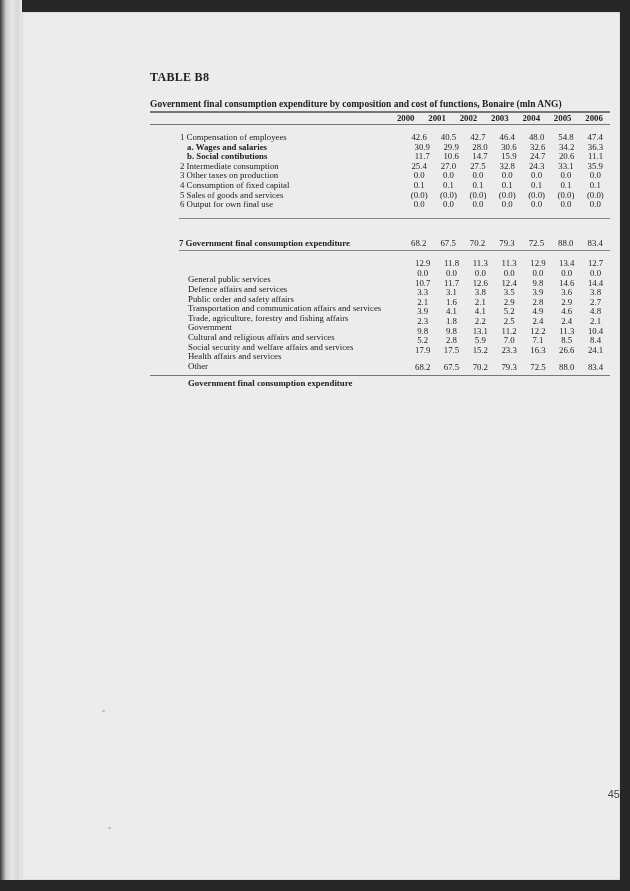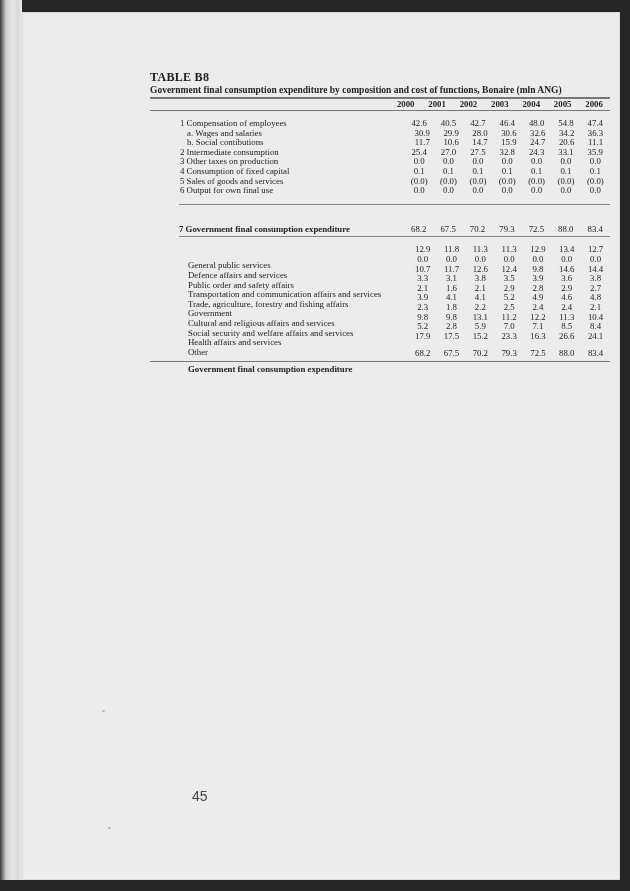--- a/index.html
+++ b/index.html
@@ -22,46 +22,46 @@
     }
     .table-wrap {
       position: absolute; left: 128px; top: 60px; width: 460px;
     }
     .table-label {
       font-size: 12px; font-weight: bold; letter-spacing: 0.3px;
       line-height: 11px; height: 11px;
     }
     .table-title {
       font-size: 9.5px; font-weight: bold; line-height: 11px; height: 11px;
-      margin-top: 2px;
+      margin-top: 16px;
     }
     .rule-thick { border-top: 2px solid #777; margin-top: 1px; }
     .rule-thin { border-top: 1px solid #777; }
     .row {
       display: flex; align-items: center;
       font-size: 8.8px; line-height: 9.6px; height: 9.6px;
       white-space: nowrap;
     }
     .row .lab { width: 240px; overflow: visible; }
     .row .v { width: 31.4px; text-align: center; }
     .hdr { font-weight: bold; height: 11px; line-height: 11px; }
     .bold .lab { font-weight: bold; }
     .pad1 { padding-left: 30px; }
-    .pad2 { padding-left: 37px; }
+    .pad2 { padding-left: 37px; font-weight: bold; }
     .pad3 { padding-left: 38px; margin-top: 32px; }
     .spacer { height: 8px; }
     .total7 .lab { padding-left: 29px; }
     .total7 { text-decoration: none; margin-top: 20px; }
     .total-line-top { border-top: 1px solid #888; margin-left: 29px; }
     .total-line-bot { border-top: 1px solid #888; margin-left: 29px; margin-top: 2px; }
     .final-line { border-top: 1px solid #777; margin-top: 2px; }
     .page-number {
       position: absolute; left: 0; width: 100%; top: 776px;
-      text-align: left; font-family: "Liberation Sans", "DejaVu Sans", sans-serif;
-      font-size: 14px; color: #444; padding-left: 170px; box-sizing: border-box;
+      text-align: right; font-family: "Liberation Sans", "DejaVu Sans", sans-serif;
+      font-size: 11px; color: #444; padding-left: 170px; box-sizing: border-box;
     }
     .bottom-band {
       position: absolute; left: 0; bottom: 0; width: 630px; height: 11px; background: #262626;
     }
     .speck { position: absolute; width: 3px; height: 2px; background: #bbb; border-radius: 1px; }
   </style>
 </head>
 <body>
 
 <div class="spine"></div>

